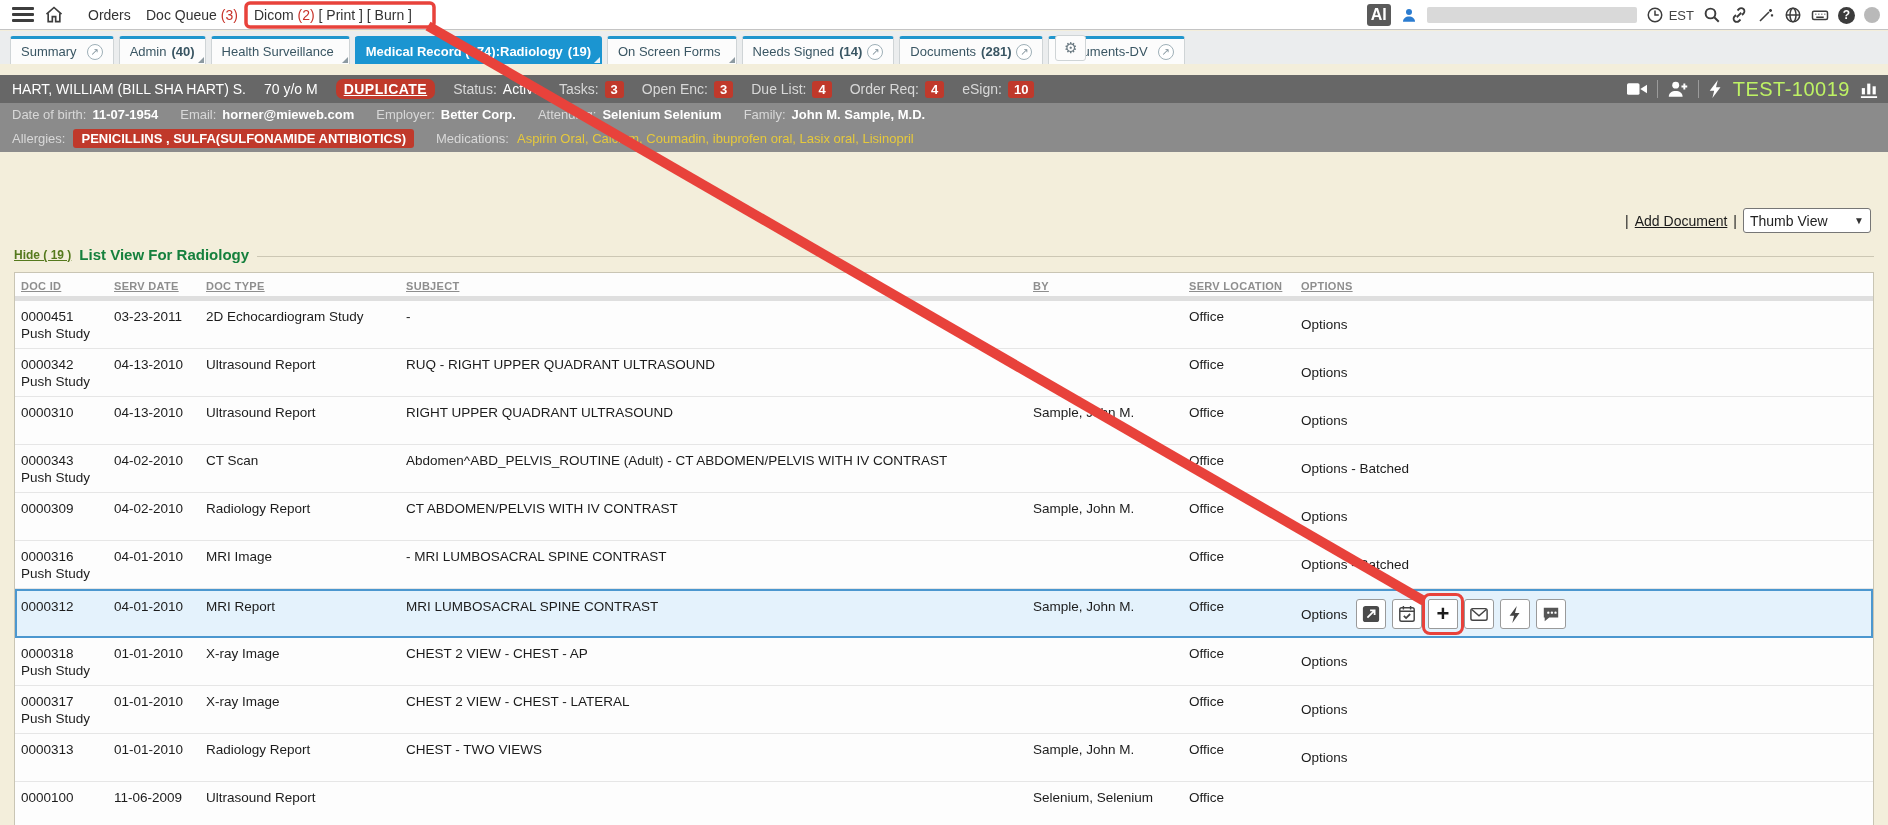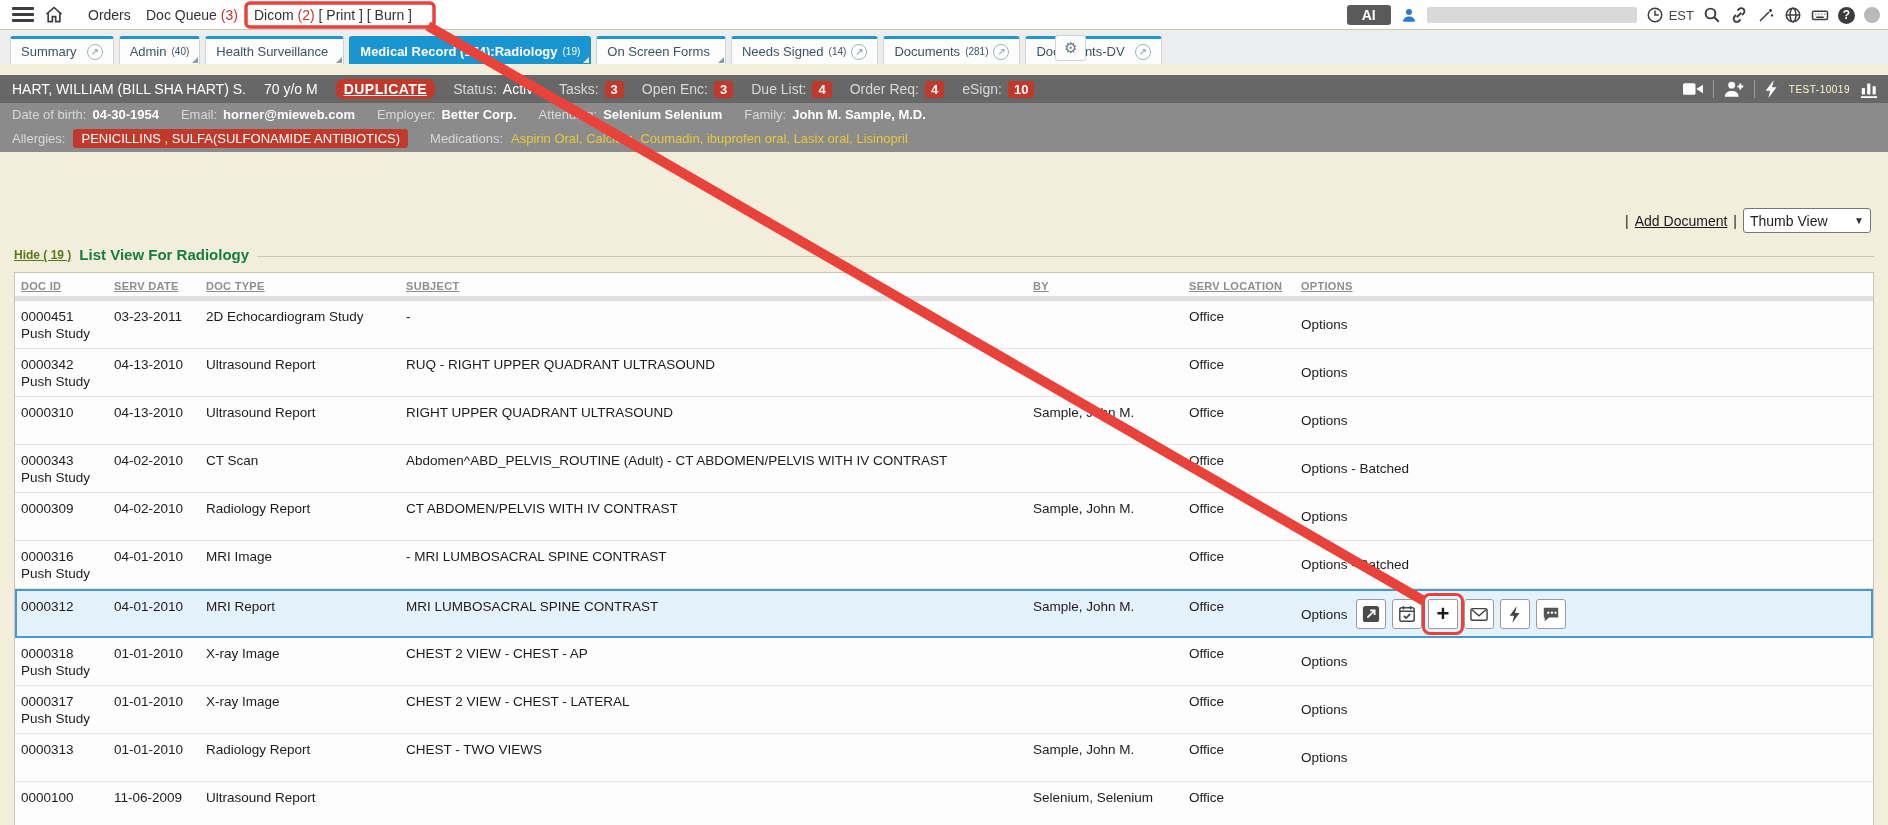--- a/index.html
+++ b/index.html
@@ -10,35 +10,35 @@
   
   .topbar { position:absolute; left:0; top:0; width:1888px; height:30px; background:#ffffff;
             border-bottom:1px solid #c4c4c4; font-size:14px; color:#333; }
   .topbar .hamburger { position:absolute; left:12px; top:7px; width:22px; height:16px; cursor:pointer; }
   .topbar .hamburger i { display:block; height:3px; background:#3d3d3d; margin-bottom:3px; border-radius:1px; }
   .tb-home { position:absolute; left:44px; top:5px; color:#3d3d3d; }
   .tb-link { position:absolute; top:0; height:30px; line-height:30px; color:#333; cursor:pointer; white-space:nowrap; }
   .red { color:#c8332a; }
   .dicom-group { position:absolute; left:254px; top:0; height:30px; line-height:30px; white-space:nowrap; color:#333; }
   .tb-right { position:absolute; right:8px; top:0; height:30px; display:flex; align-items:center; gap:9px; }
-  .ai-badge { background:#5a5a5a; color:#fff; font-weight:bold; font-size:14px; padding:2px 15px; border-radius:3px; }
+  .ai-badge { background:#5a5a5a; color:#fff; font-weight:bold; font-size:16px; padding:2px 4px; border-radius:3px; }
   .redact { width:210px; height:16px; background:#d9d9d9; border-radius:2px; }
   .est { font-size:13px; color:#444; margin-left:-4px; }
   .tbi { width:18px; height:18px; color:#3c3c3c; }
   .help-circle { width:17px; height:17px; background:#3c3c3c; color:#fff; border-radius:50%;
                  font-size:12px; font-weight:bold; text-align:center; line-height:17px; }
   .gray-dot { width:16px; height:16px; background:#b9b9b9; border-radius:50%; }
 
   
   .tabbar { position:absolute; left:0; top:31px; width:1888px; height:33px; background:#ebedee;
             display:flex; align-items:flex-end; padding-left:10px; gap:5px; }
   .tab { position:relative; height:28px; background:#fcfcfc; border:1px solid #cfd4d6; border-bottom:none;
          border-top:3px solid #2196cd; border-radius:3px 3px 0 0; display:flex; align-items:center;
          padding:0 10px; font-size:13px; color:#3a5663; cursor:pointer; white-space:nowrap; gap:5px; }
-  .tab .cnt { font-size:10px; font-weight:normal; }
+  .tab .cnt { font-size:13px; font-weight:bold; }
   .tab.active { background:#1b95d1; border-color:#1b95d1; color:#fff; font-weight:bold; }
   .tab.corner:after { content:""; position:absolute; right:1px; bottom:1px;
          border-left:6px solid transparent; border-bottom:6px solid #8d9aa1; }
   .tab.active.corner:after { border-bottom-color:#e8f4fb; }
   .popout { width:16px; height:16px; border:1px solid #9fb0b8; border-radius:50%; font-size:10px;
             line-height:14px; text-align:center; color:#7d8f98; background:#fff; }
   .gear-tab { height:26px; background:#fcfcfc; border:1px solid #cfd4d6; border-radius:3px;
               padding:0 8px; font-size:15px; color:#6b7a82; display:flex; align-items:center; cursor:pointer; }
 
   
@@ -49,22 +49,22 @@
   .pt-row3 { position:absolute; left:0; top:125px; width:1888px; height:27px; background:#8b8b8b;
              color:#fff; display:flex; align-items:center; font-size:13px; padding-left:12px; gap:8px; white-space:nowrap; }
   .lbl { color:#d8d8d8; }
   .val { color:#fff; font-weight:bold; }
   .badge { background:#c0392b; color:#fff; font-weight:bold; padding:1px 6px; border-radius:3px; font-size:13px; }
   .dup { background:#c0392b; color:#fff; font-weight:bold; text-decoration:underline; padding:2px 8px;
          border-radius:7px; letter-spacing:0.5px; cursor:pointer; }
   .stat { display:flex; align-items:center; gap:6px; }
   .pt-right { position:absolute; right:10px; top:0; height:28px; display:flex; align-items:center; gap:10px; }
   .vdiv { width:1px; height:18px; background:#9b9b9b; }
-  .chart-id { font-size:10px; color:#fef9c3; letter-spacing:0.5px; }
-  .allergy-badge { background:#c0392b; color:#fff; font-weight:normal; padding:2px 8px; border-radius:3px; font-size:13px; }
+  .chart-id { font-size:20px; color:#bef264; letter-spacing:0.5px; }
+  .allergy-badge { background:#c0392b; color:#fff; font-weight:bold; padding:2px 8px; border-radius:3px; font-size:13px; }
   .med { color:#e6c93c; }
   .med + .med:before { content:", "; color:#e6c93c; }
 
   
   .comments { position:absolute; left:0; top:152px; width:1888px; height:46px; background:#bc3a2b;
               color:#fff; display:flex; align-items:center; font-size:14px; padding-left:12px; gap:26px; }
   .comments .clbl { color:#f2bfad; }
 
   
   .doc-toolbar { position:absolute; right:17px; top:208px; display:flex; align-items:center; gap:6px;
@@ -281,21 +281,21 @@
           <rect x="14" y="7" width="3.5" height="9"></rect>
           <rect x="1" y="18" width="18" height="2"></rect>
         </svg>
     </span>
   </div>
 
   <div class="pt-row2">
 
       <span class="stat">
         <span class="lbl">Date of birth:</span>
-        <span class="val">04-30-1954</span>
+        <span class="val">11-07-1954</span>
       </span>
 
       <span class="stat">
         <span class="lbl">Email:</span>
         <span class="val">horner@mieweb.com</span>
       </span>
 
       <span class="stat">
         <span class="lbl">Employer:</span>
         <span class="val">Better Corp.</span>

